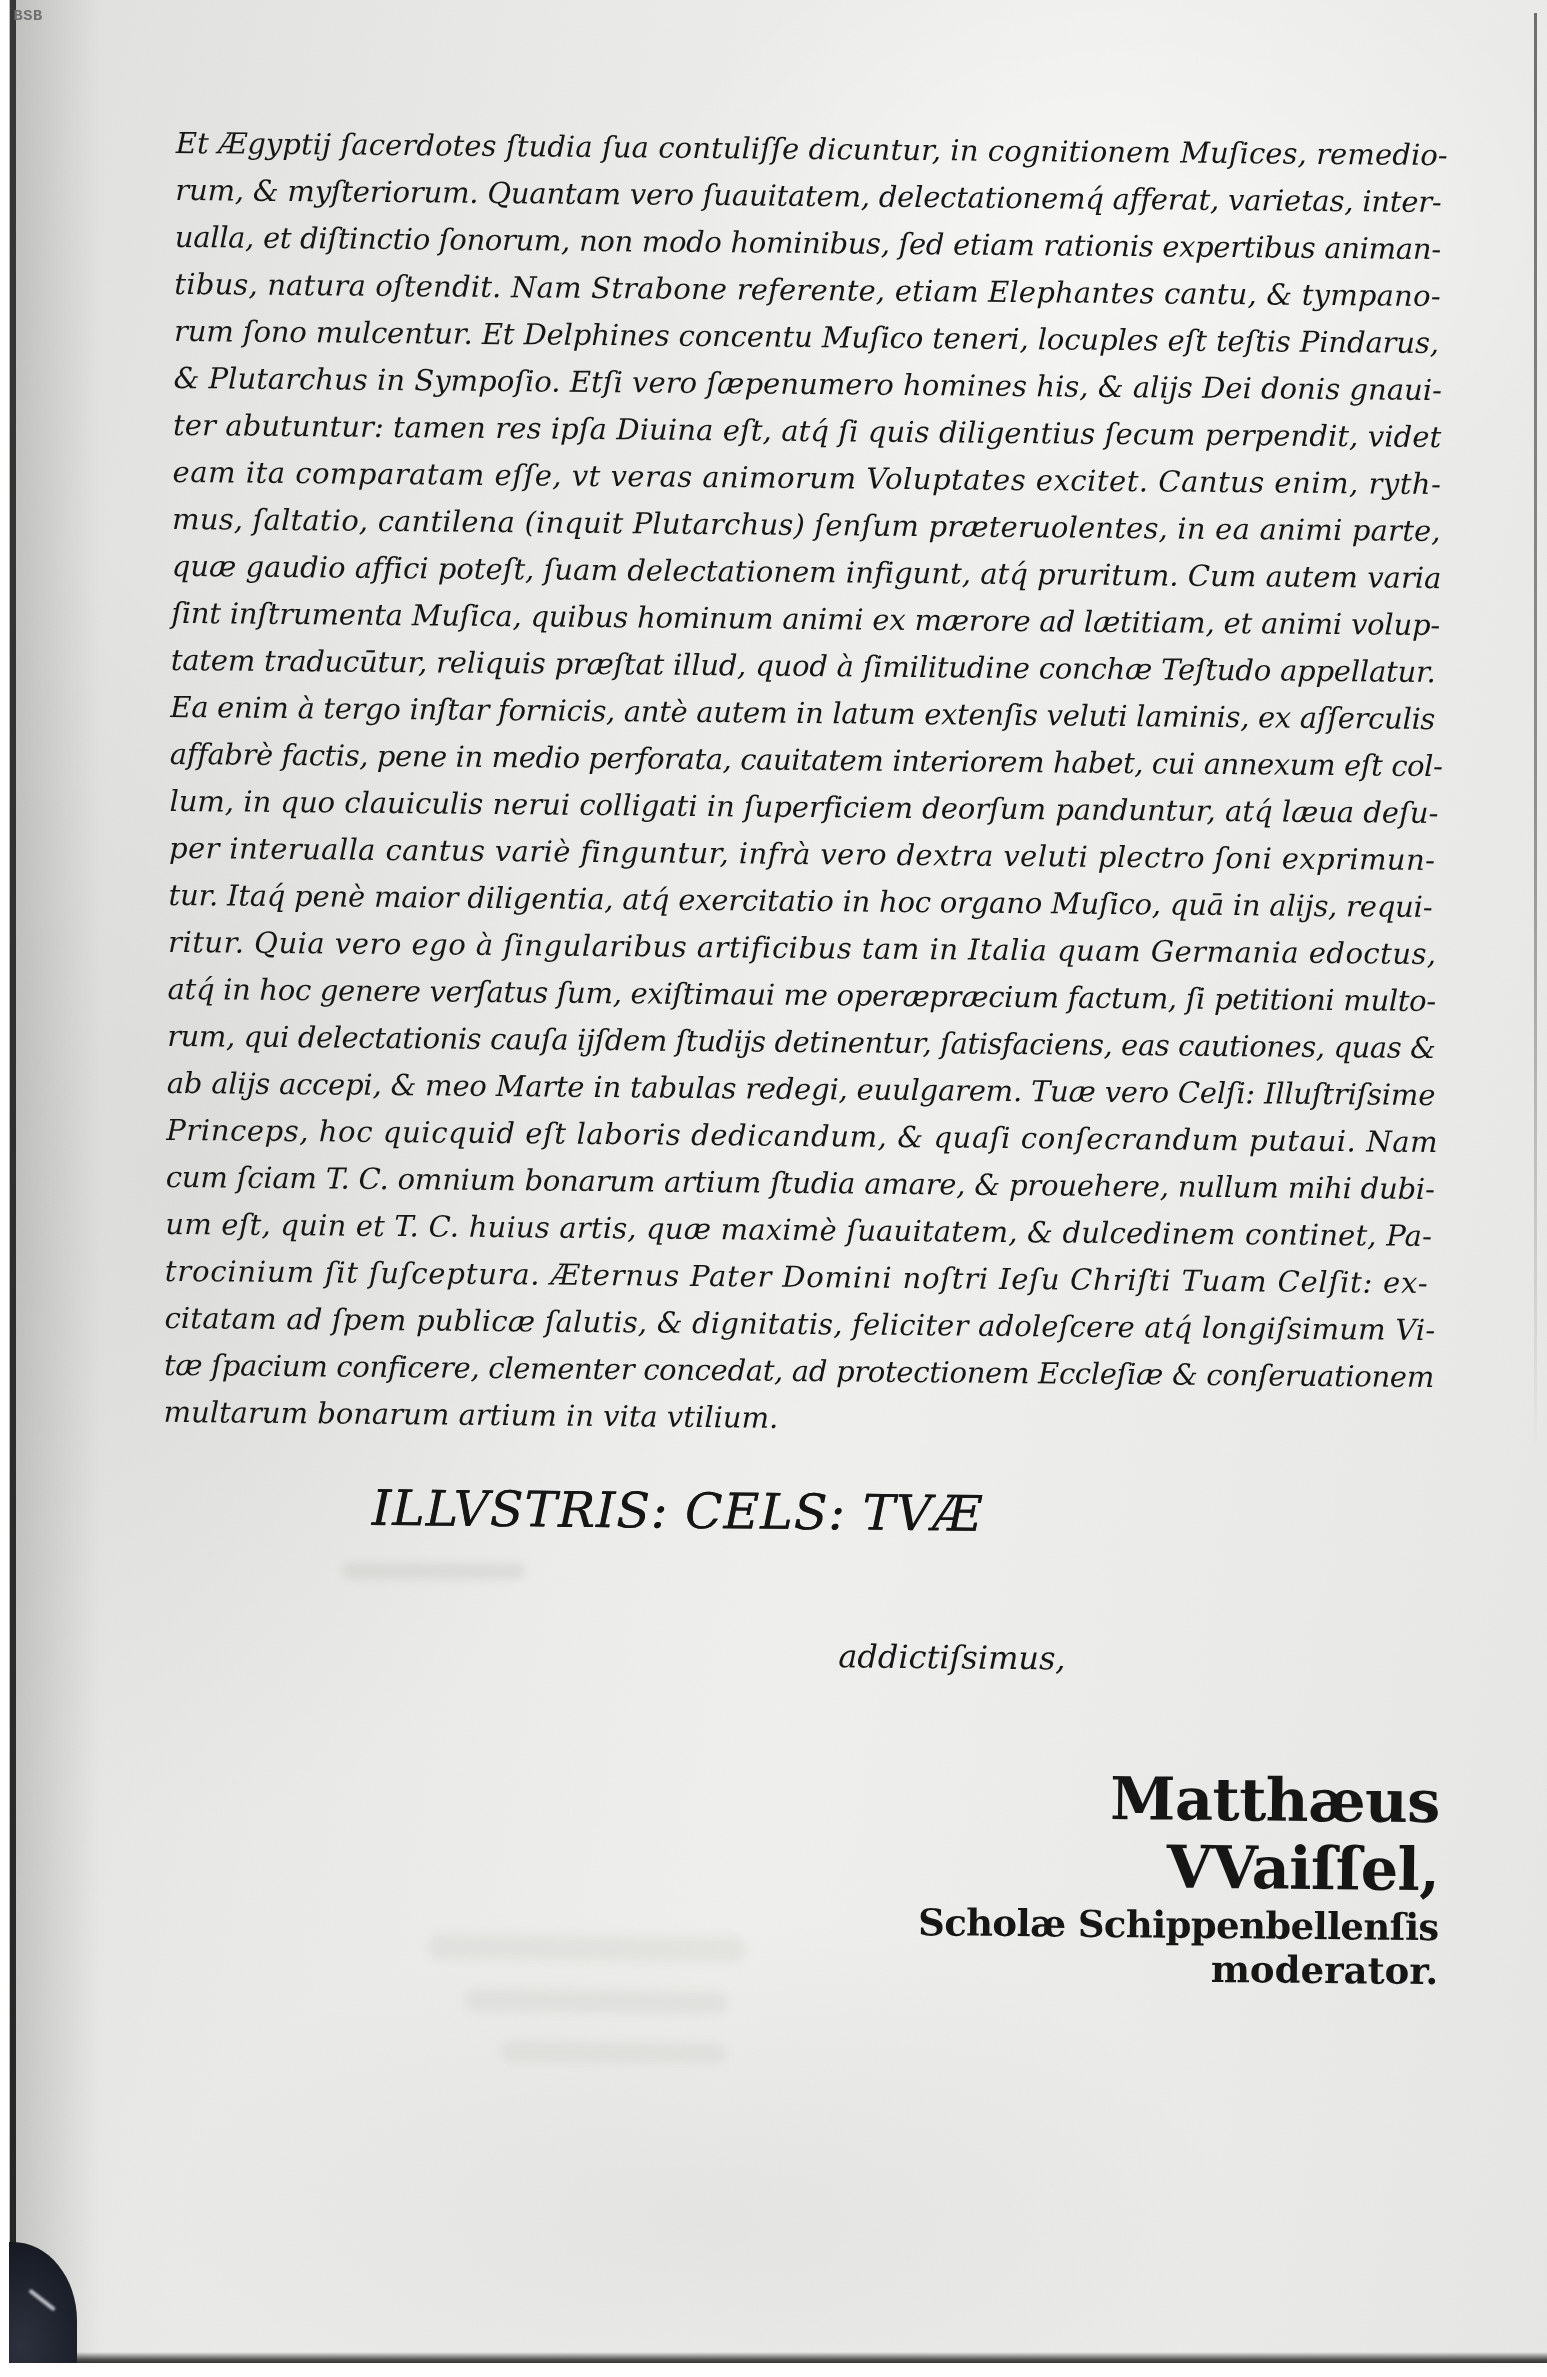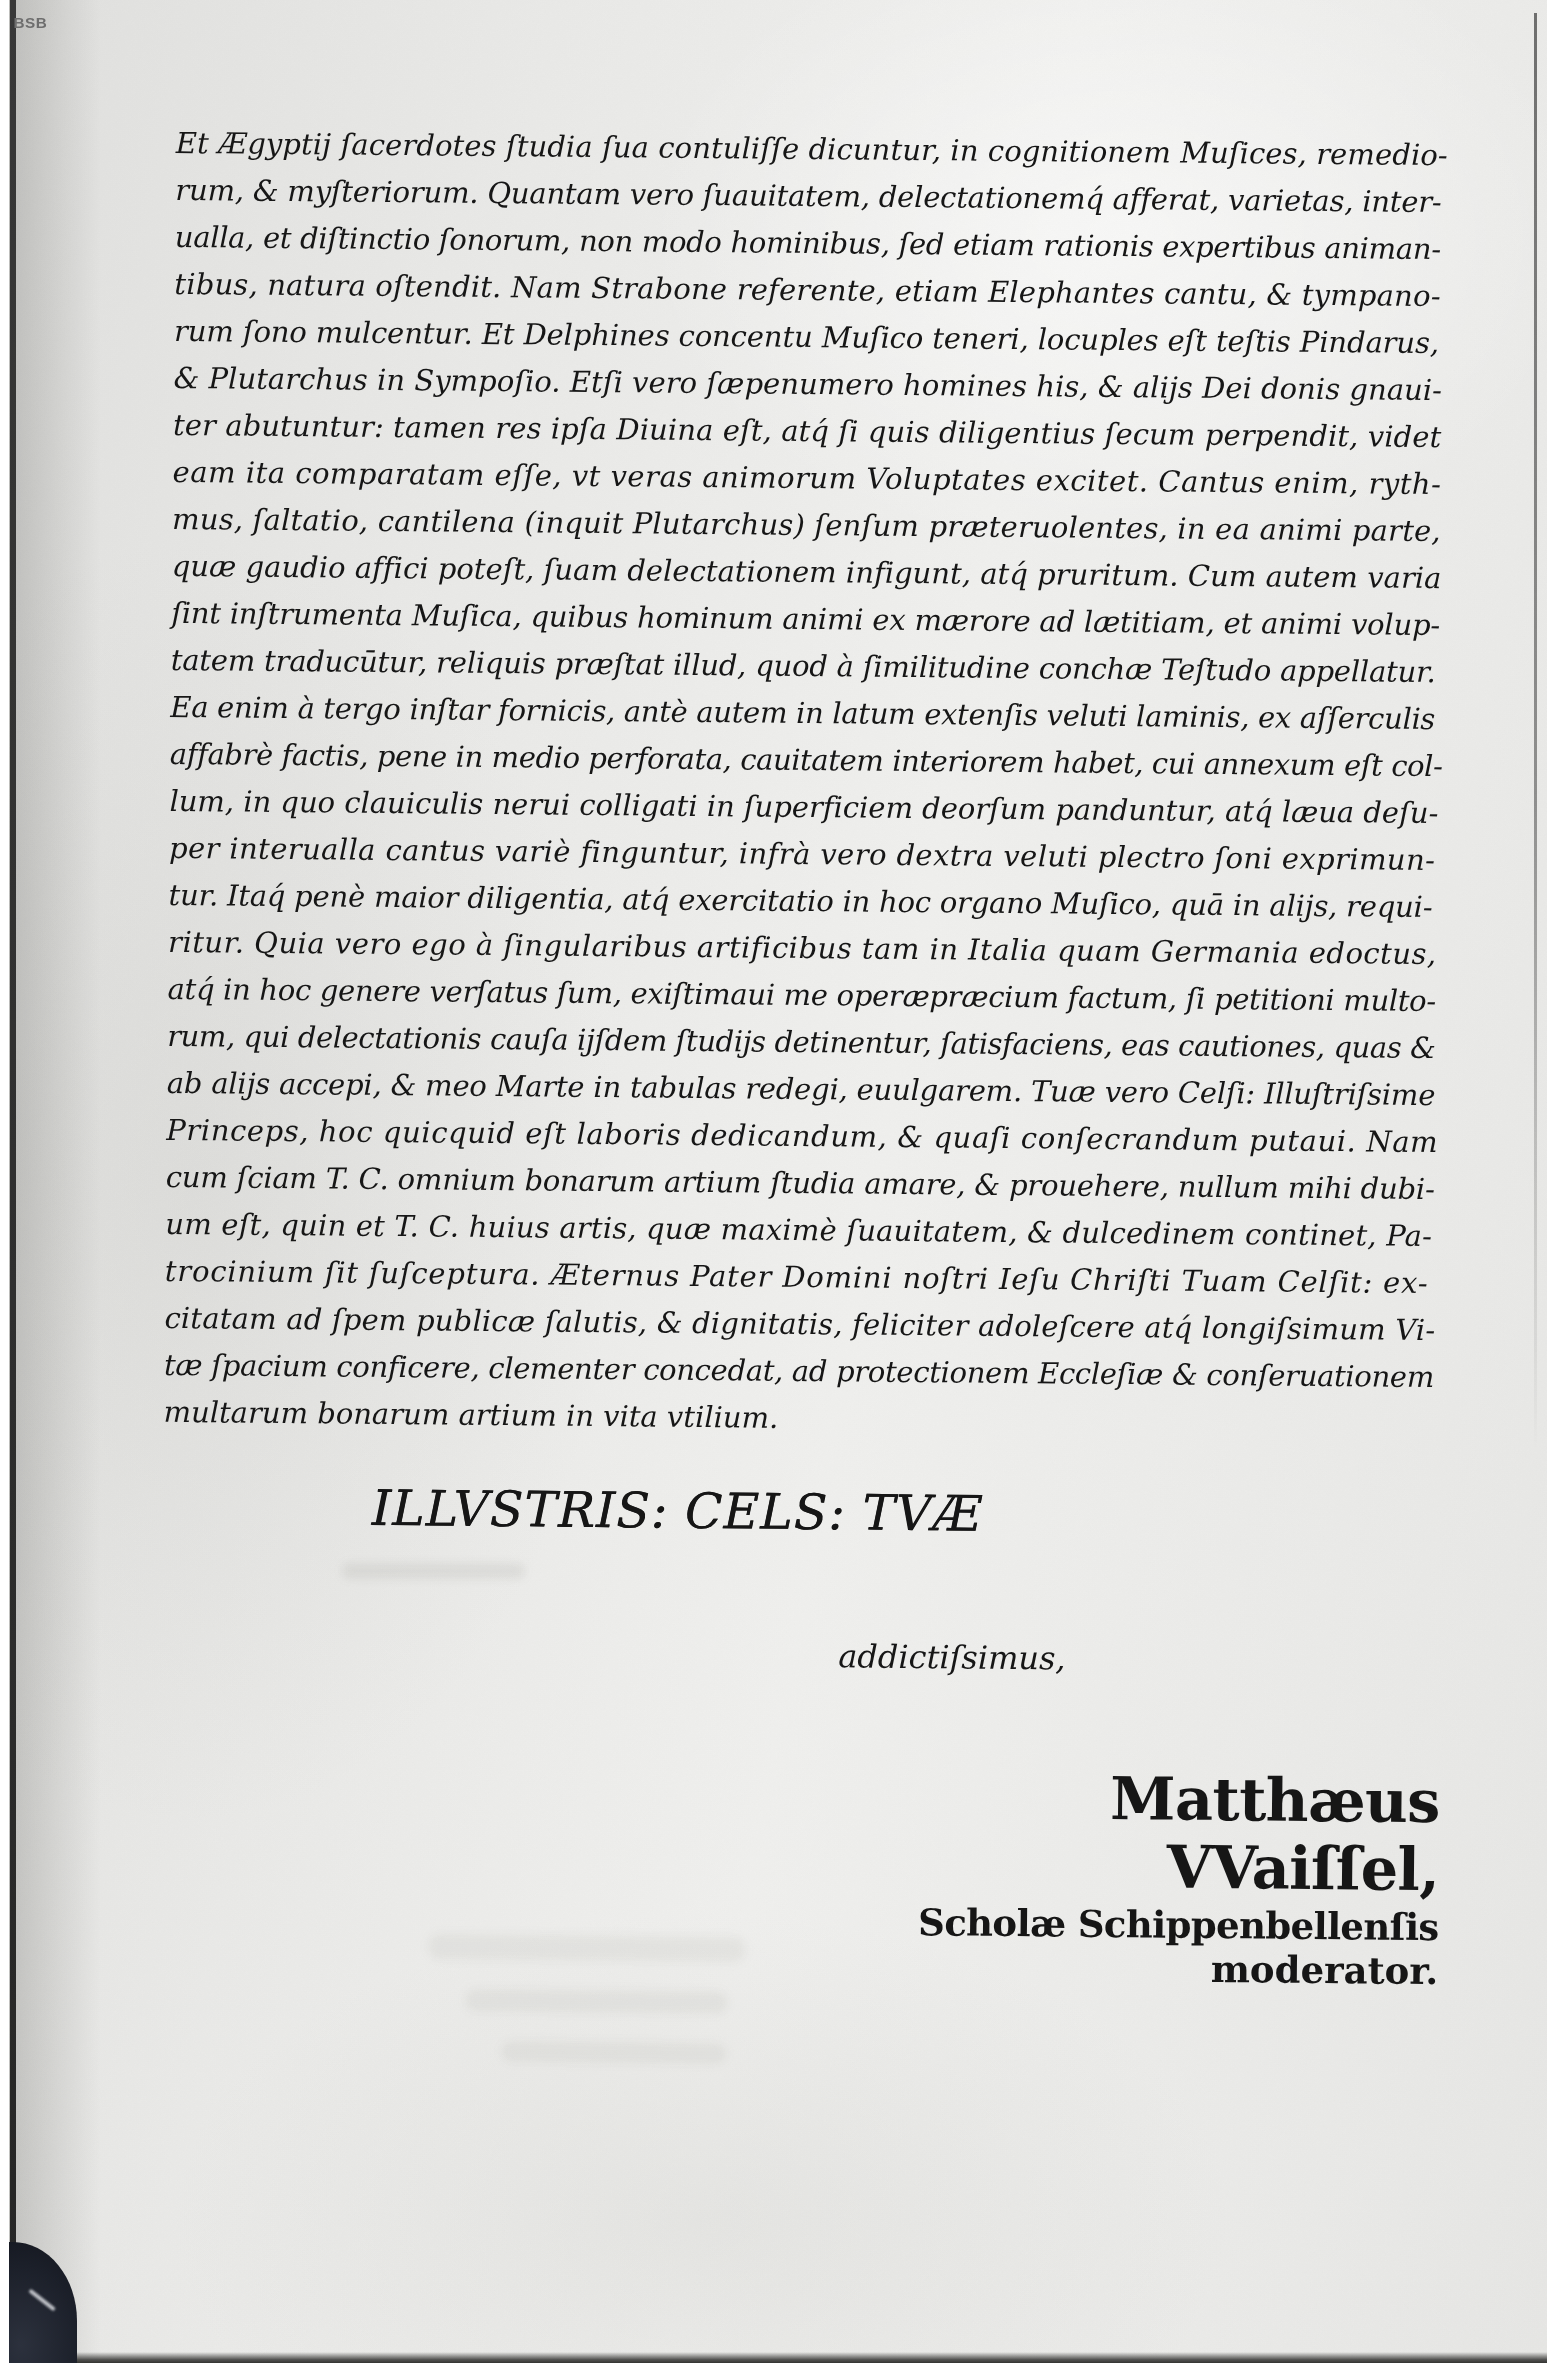--- a/index.html
+++ b/index.html
@@ -31,21 +31,21 @@
   .bottom-edge{position:absolute;left:8.6px;top:2352px;width:1539px;height:11px;
     background:linear-gradient(to bottom, rgba(40,40,38,0), rgba(30,30,28,.75) 70%, rgba(20,20,18,.85));
     filter:blur(0.6px);}
   .thumb-tab{position:absolute;left:8.6px;top:2242px;width:68px;height:121px;
     border-top-right-radius:64px 79px;
     background:radial-gradient(86px 116px at 18% 85%, #2c313d 0%, #1b1f29 70%, #14171f 100%);
     filter:blur(0.7px);}
   .thumb-tab .scratch{position:absolute;left:17px;top:56px;width:32px;height:4.3px;
     background:rgba(225,228,232,.8);border-radius:2.4px;transform:rotate(38deg);filter:blur(0.9px);}
 
-  .bsb{position:absolute;left:13.4px;top:14px;font-family:Liberation Sans, sans-serif;
+  .bsb{position:absolute;left:13.4px;top:7px;font-family:Liberation Mono, monospace;
     font-size:15.3px;font-weight:600;color:#6e6e6e;letter-spacing:0.6px;}
 
   
   .text-layer{position:absolute;left:0;top:0;width:1547px;height:2377px;
     transform:rotate(0.55deg);transform-origin:183px 122px;color:var(--ink,#161616);}
 
   .body-block{position:absolute;left:176px;top:120px;width:1284px;}
   .bline{display:block;width:max-content;white-space:nowrap;
     font-style:italic;font-size:29px;line-height:47px;}
 

